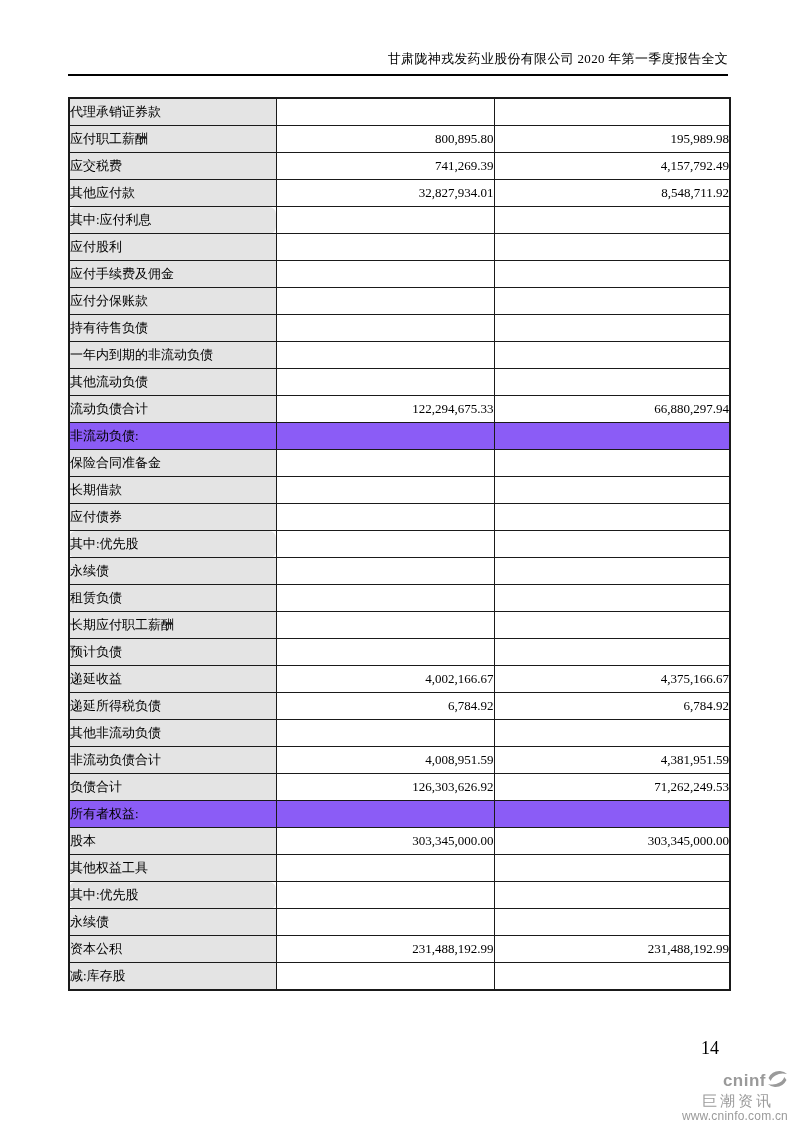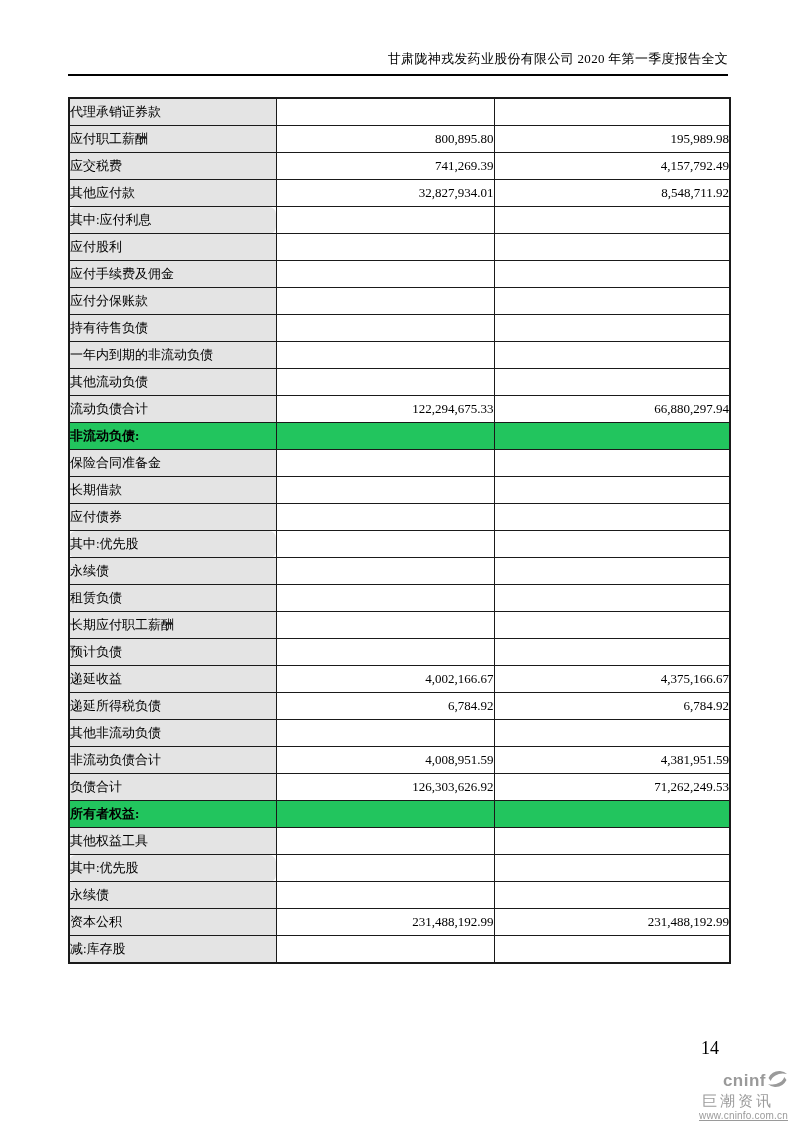--- a/index.html
+++ b/index.html
@@ -42,21 +42,21 @@
     height: 26px;
     font-size: 13px;
     line-height: 26px;
     padding: 0;
     white-space: nowrap;
     overflow: hidden;
     vertical-align: middle;
   }
   td.label { background: #e4e4e4; }
   td.val { background: #ffffff; text-align: right; padding-right: 3px; }
-  tr.section td, tr.section td.val { background: #22c55e; font-weight: bold; }
+  tr.section td, tr.section td.val { background: #8b5cf6; }
   .ind0 { padding-left: 3px; }
   .ind1 { padding-left: 33px; }
   .ind2 { padding-left: 44px; border-radius: 7px; }
   .ind3 { padding-left: 79px; }
   .page-number {
     position: absolute;
     top: 1038px; right: 74px;
     font-size: 18px;
   }
   .footer-logo {
@@ -72,21 +72,21 @@
     align-items: center;
     justify-content: flex-end;
     gap: 1px;
   }
   .logo-brand {
     font-size: 17px;
     font-weight: bold;
     letter-spacing: 0.5px;
   }
   .logo-cn { font-size: 15px; letter-spacing: 3px; margin-right: 14px; }
-  .logo-url { font-size: 10px; letter-spacing: 0.2px; text-decoration: underline; }
+  .logo-url { font-size: 12px; letter-spacing: 0.2px; }
 </style>
 </head>
 <body>
 
 <div class="page-header">甘肃陇神戎发药业股份有限公司 2020 年第一季度报告全文</div>
 <hr class="header-rule">
 
 <table class="balance-sheet">
   <colgroup>
     <col class="c-label">
@@ -221,20 +221,25 @@
       </tr>
       <tr>
         <td class="label ind0">负债合计</td>
         <td class="val">126,303,626.92</td>
         <td class="val">71,262,249.53</td>
       </tr>
       <tr class="section">
         <td class="label ind0">所有者权益:</td>
         <td class="val"></td>
         <td class="val"></td>
+      </tr>
+      <tr>
+        <td class="label ind1">股本</td>
+        <td class="val">303,345,000.00</td>
+        <td class="val">303,345,000.00</td>
       </tr>
       <tr>
         <td class="label ind1">其他权益工具</td>
         <td class="val"></td>
         <td class="val"></td>
       </tr>
       <tr>
         <td class="label ind2">其中:优先股</td>
         <td class="val"></td>
         <td class="val"></td>

